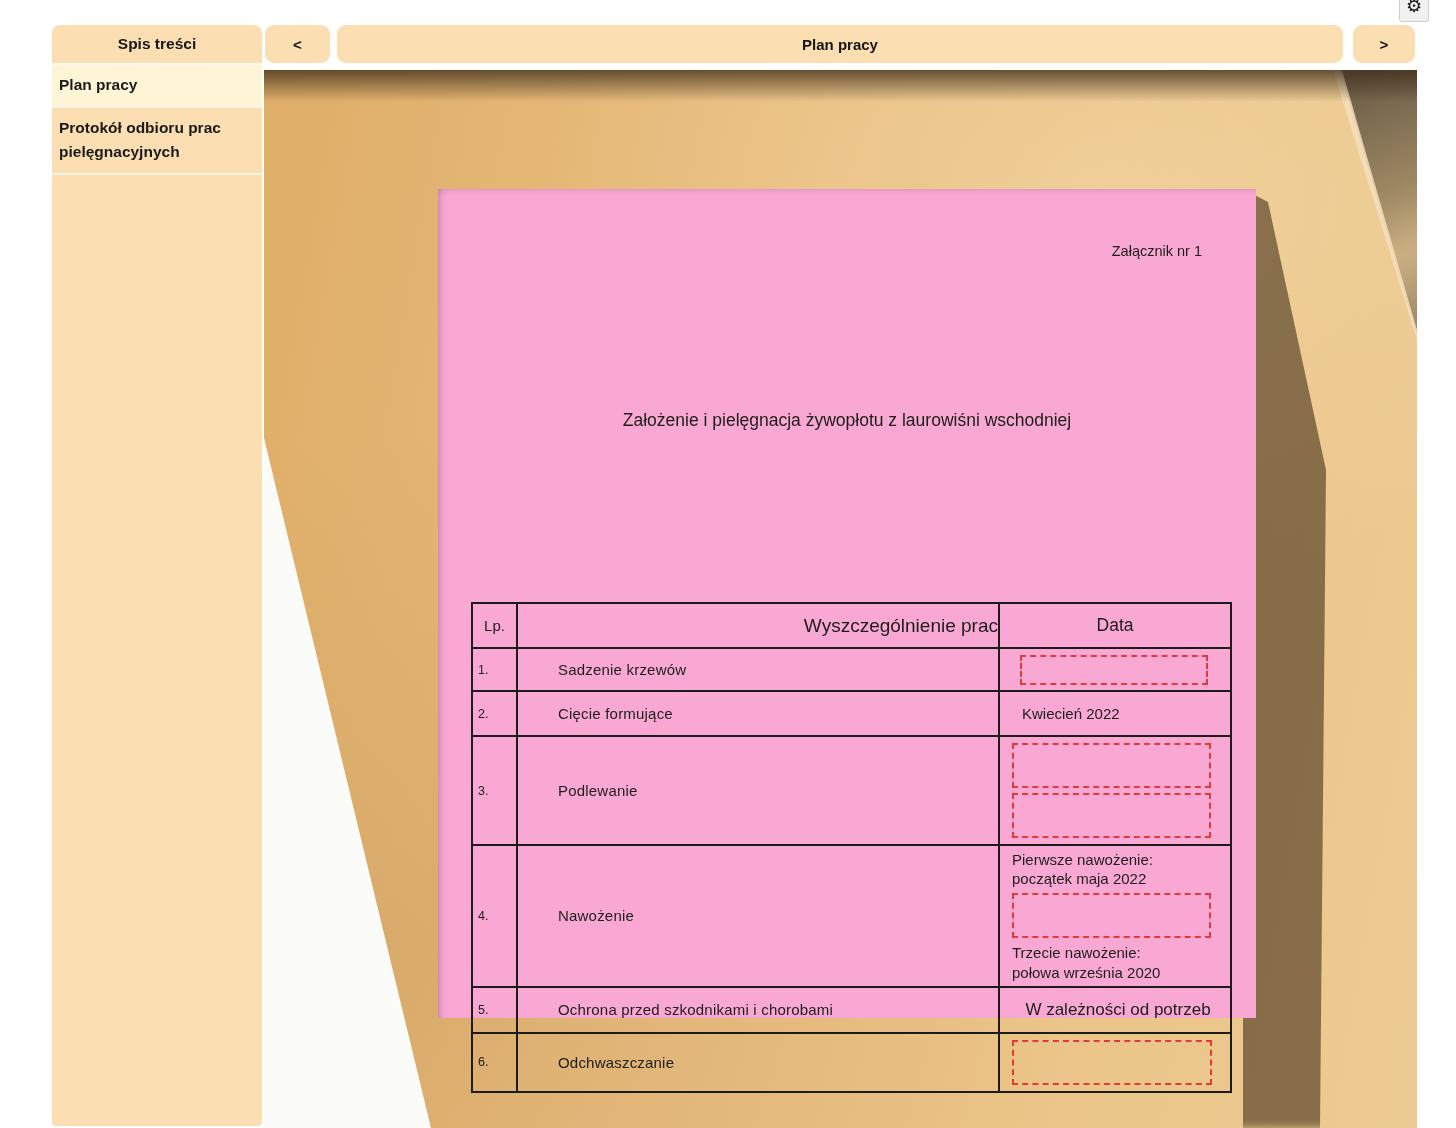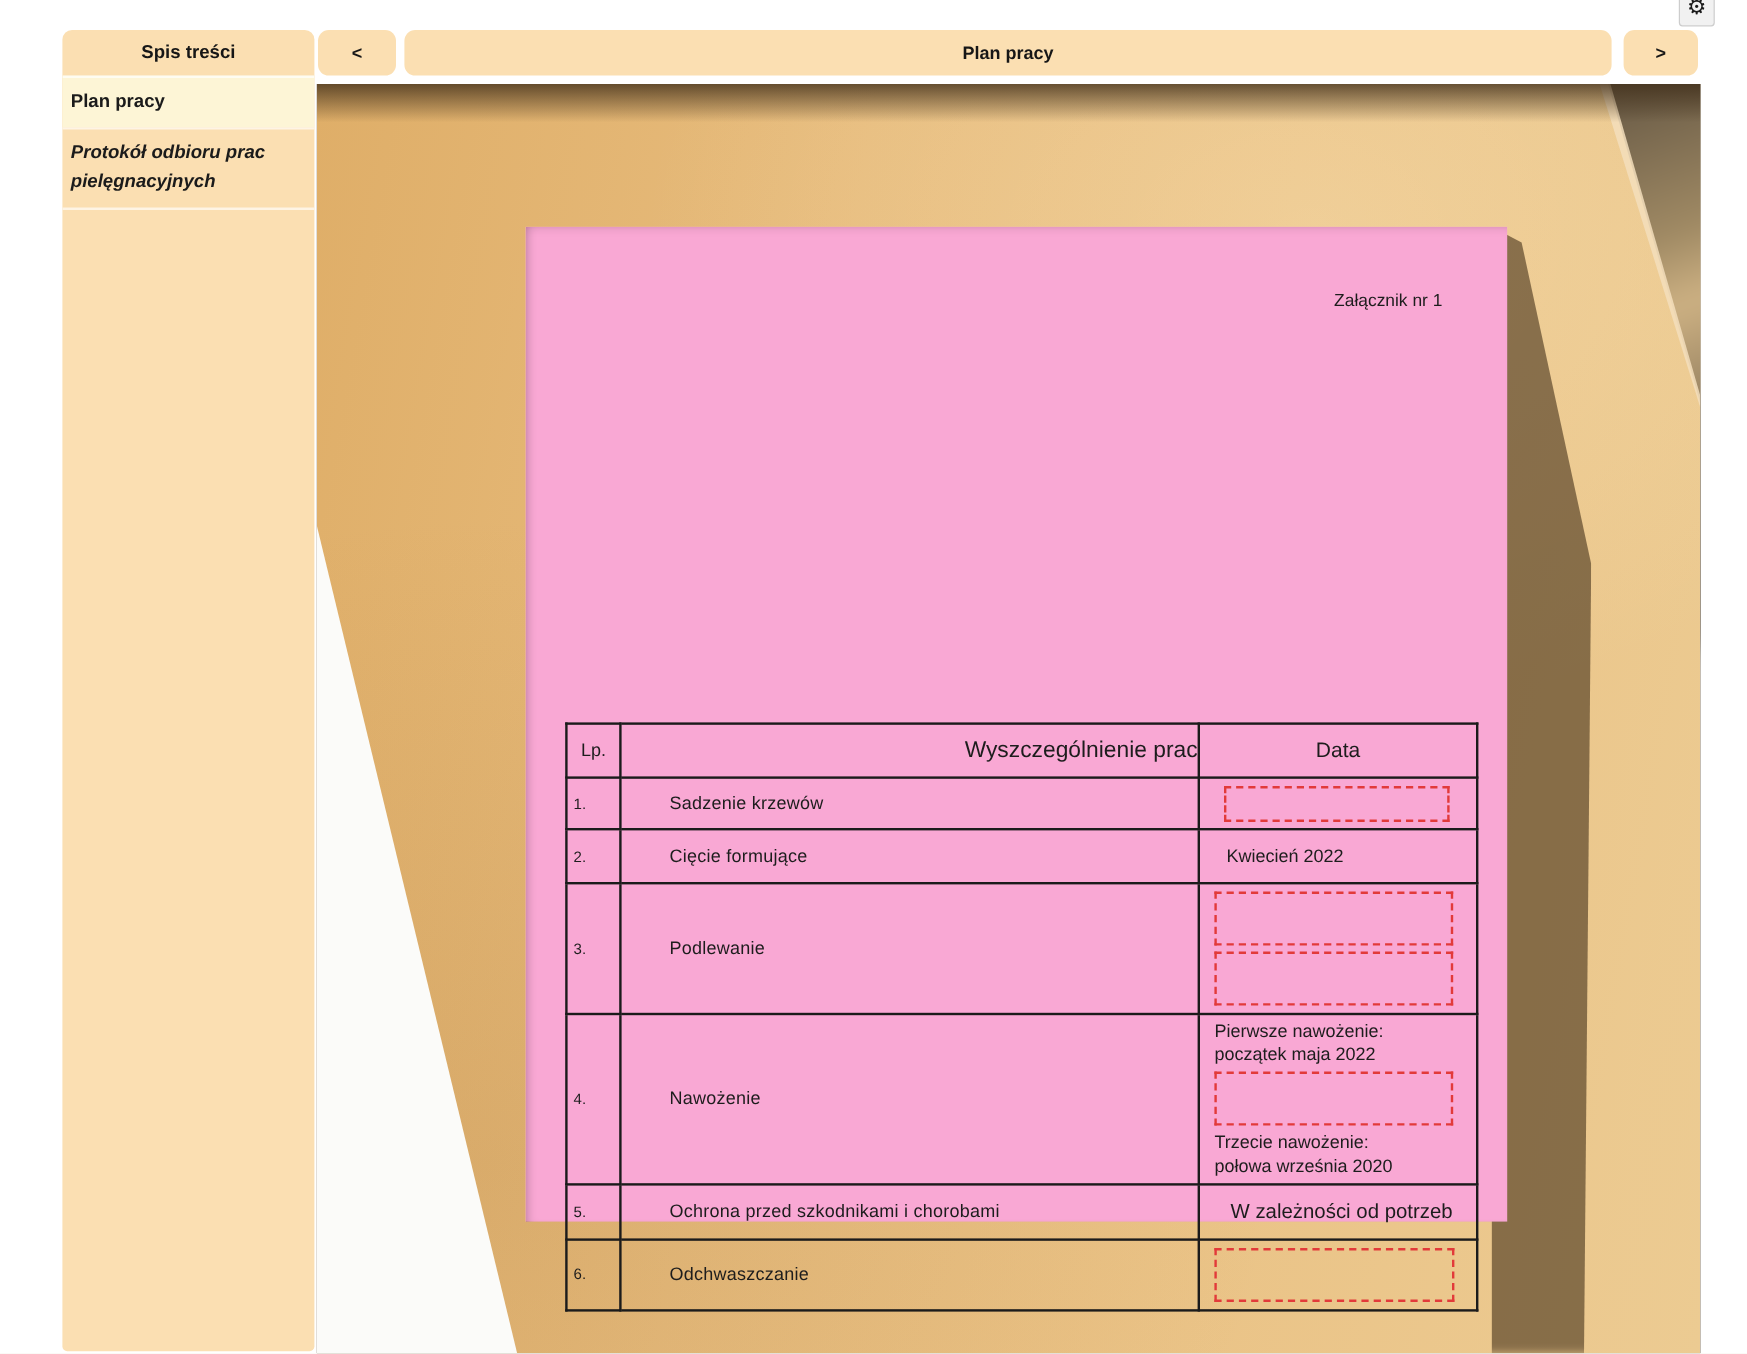--- a/index.html
+++ b/index.html
@@ -25,21 +25,21 @@
     font-weight:bold; font-size:15px; color:#161616; }
 
   
   #sidebar { position:absolute; left:23px; top:25px; width:210px; height:1101px;
     border-radius:8px 8px 4px 4px; overflow:hidden;margin-left:29px; }
   #sidebar .hdr { height:38px; display:flex; align-items:center; justify-content:center;
     font-weight:bold; font-size:15.5px; color:#161616; }
   #sidebar .item { padding:8px 10px 9px 7px; font-weight:bold; font-size:15.5px;
     line-height:1.55; color:#1b1b1b; border-top:2px solid rgba(255,255,255,.65); cursor:pointer; }
   #sidebar .item.active { background:#fdf5d6; }
-  #sidebar .item:nth-of-type(3) { border-bottom:2px solid rgba(255,255,255,.65);font-style:italic; }
+  #sidebar .item:nth-of-type(3) { border-bottom:2px solid rgba(255,255,255,.65); }
 
   
   #photo { position:absolute; left:264px; top:70px; width:1153px; height:1058px;
     overflow:hidden; background:#6a5a45; }
   .bg-blur { position:absolute; right:-40px; top:-50px; width:440px; height:520px;
     background:linear-gradient(160deg,#4e4536 0%,#6e5f49 28%,#a08a64 46%,#cdb183 55%,#8f7b5c 70%,#5a4f3e 100%);
     filter:blur(9px); }
   .tan { position:absolute; inset:0;
     clip-path:polygon(0 0,1076px 0,1153px 266px,1153px 1058px,0 1058px);
     background:
@@ -115,20 +115,21 @@
   <div id="photo">
     <div class="bg-blur"></div>
     <div class="tan"></div>
     <div class="tan-edge"></div>
     <div class="top-shade"></div>
     <div class="sheet-white"></div>
     <div class="doc-shadow"></div>
 
     <div id="page">
       <div class="annex">Załącznik nr 1</div>
+      <div class="doc-subtitle">Założenie i pielęgnacja żywopłotu z laurowiśni wschodniej</div>
 
       <table id="schedule">
         <colgroup>
             <col style="width:45px">
             <col style="width:482px">
             <col style="width:232px">
           </colgroup>
         <thead>
           <tr>
             <th class="h-lp">Lp.</th>

